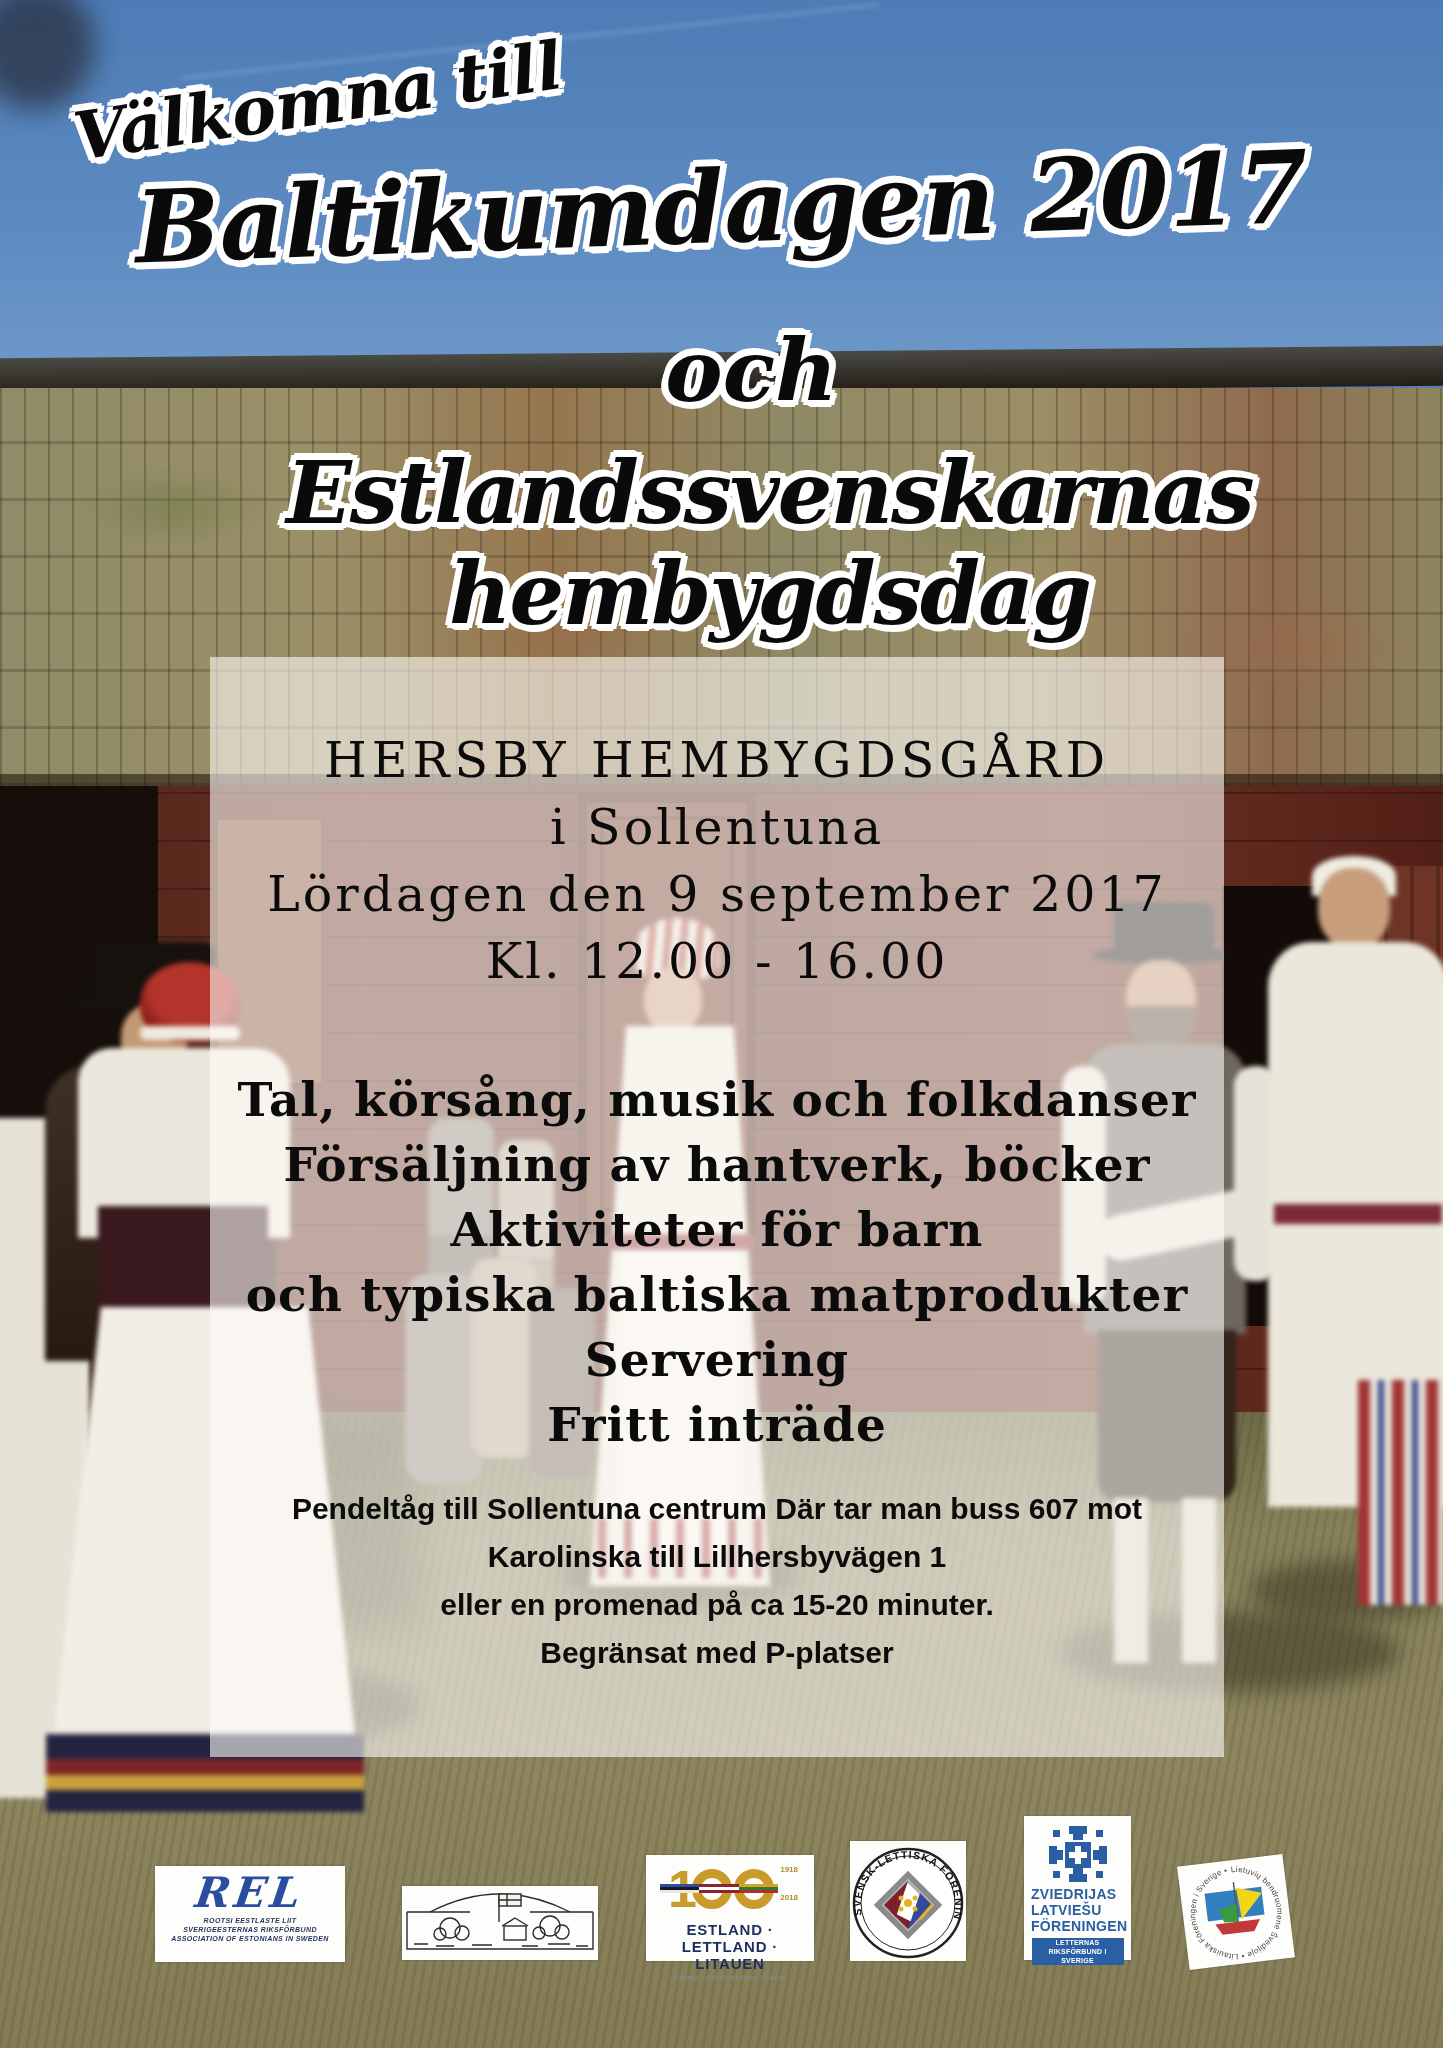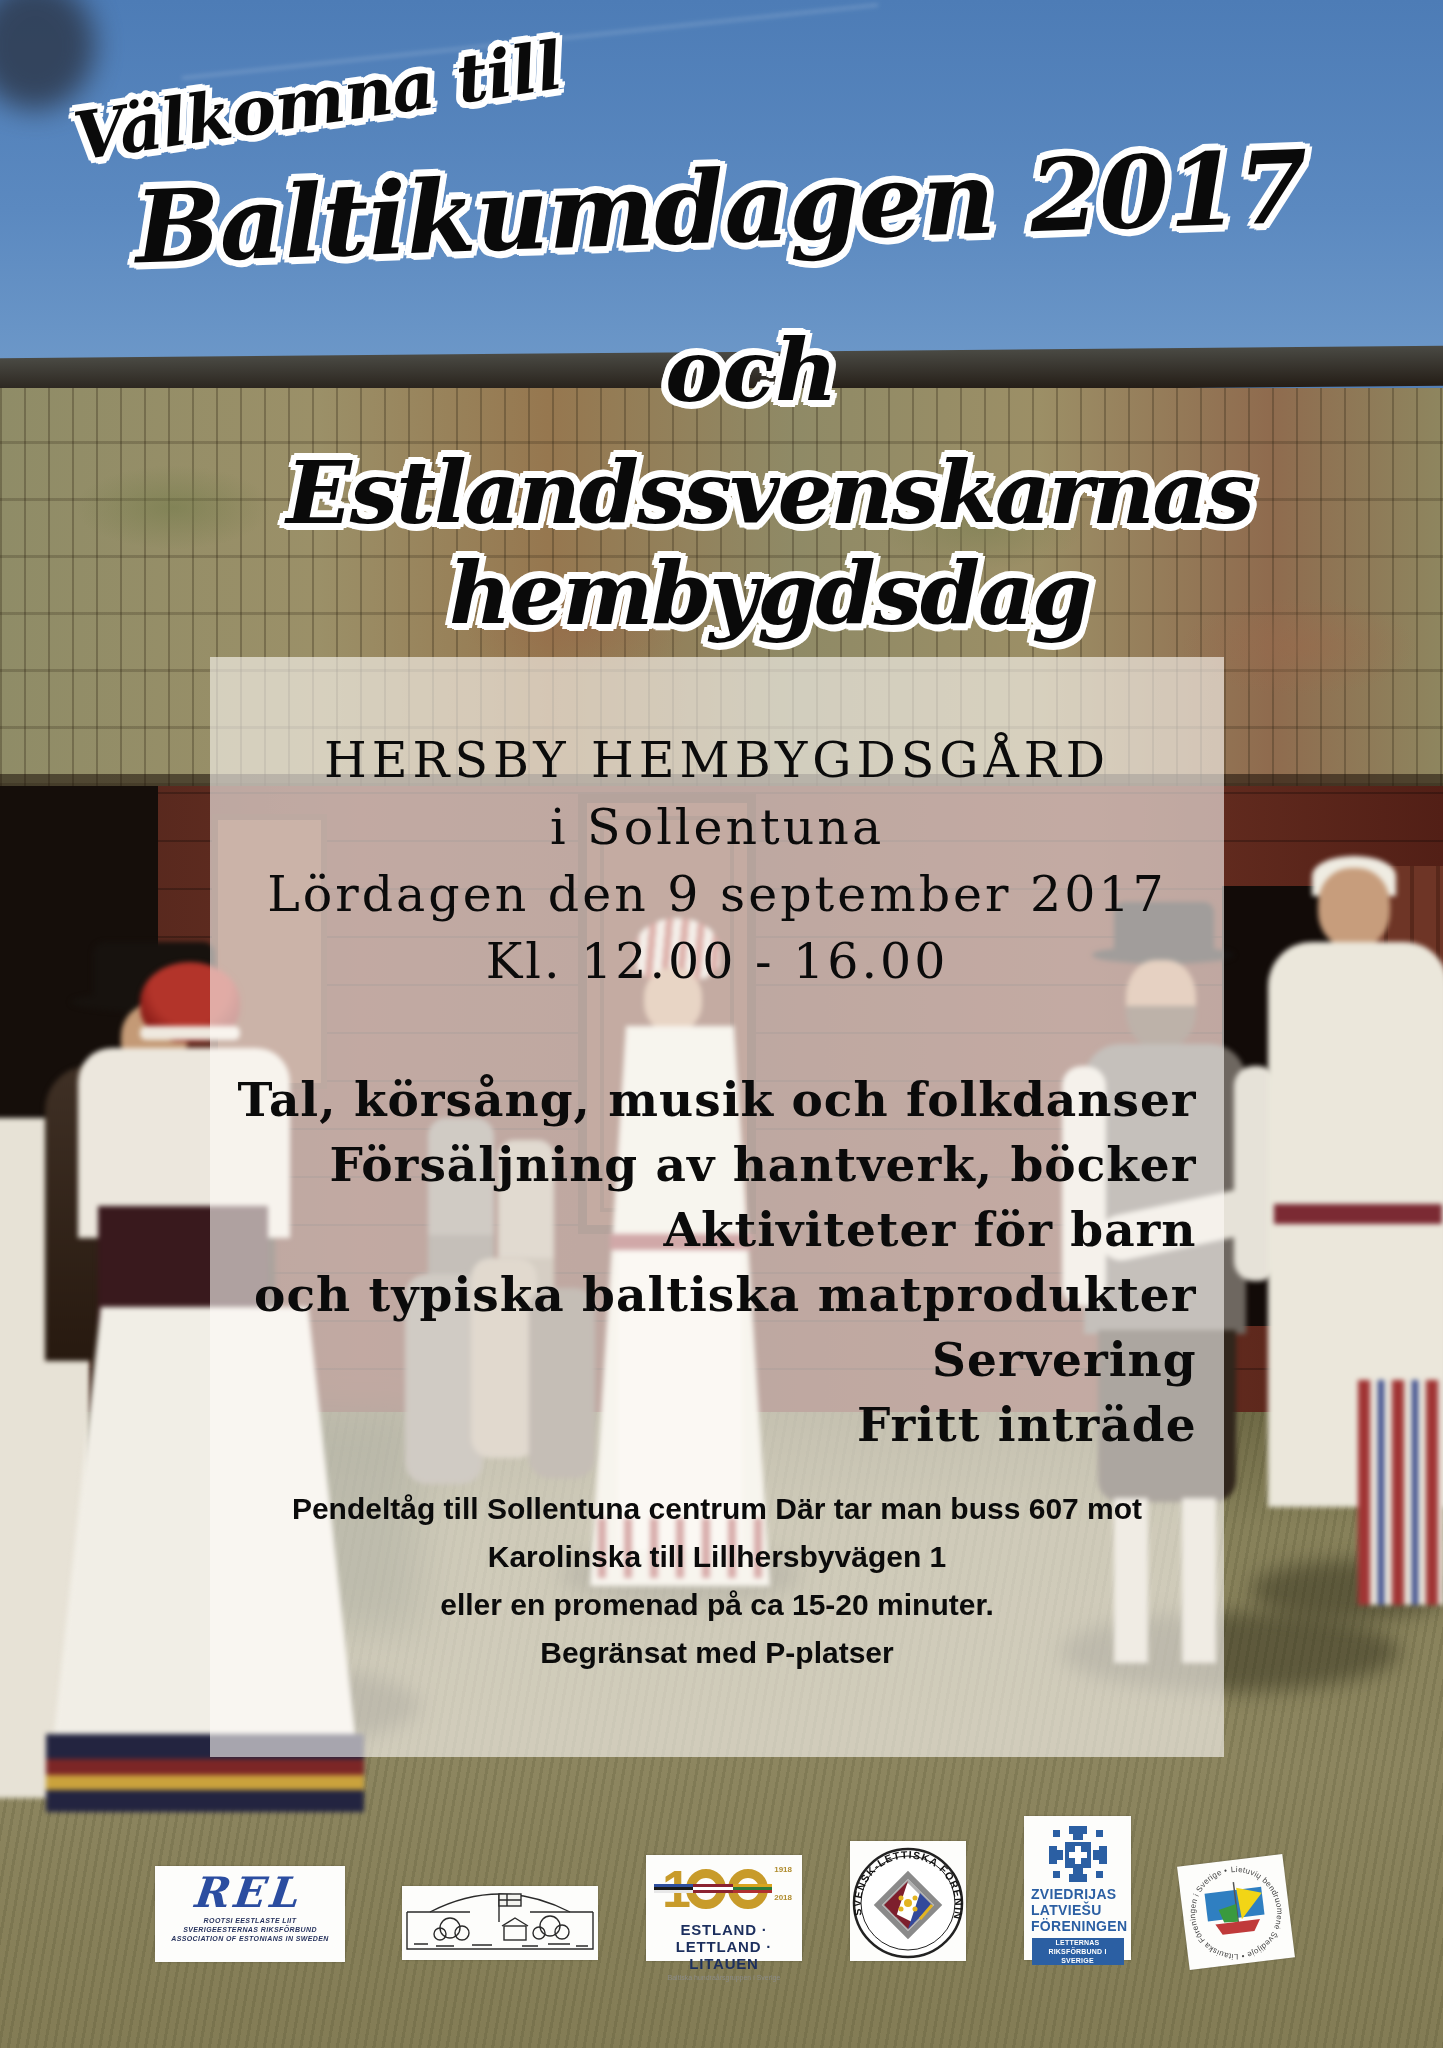--- a/index.html
+++ b/index.html
@@ -130,35 +130,35 @@
   .title3{left:0;top:442px;width:100%;font-size:86px;letter-spacing:-2px;padding-left:48px;}
 
   
   .panel{position:absolute;z-index:2;left:210px;top:657px;width:1014px;height:1100px;
     background:rgba(255,252,248,.60);}
   .panel-text{position:absolute;z-index:3;left:210px;top:657px;width:1014px;height:1100px;
     display:flex;flex-direction:column;align-items:center;text-align:center;color:#0b0b0b;}
   .venue{margin-top:70px;font-family:"DejaVu Serif","Liberation Serif",serif;font-weight:normal;}
   .venue-line{font-size:49px;line-height:67px;letter-spacing:3px;}
   .venue-line.first{letter-spacing:5px;}
-  .acts{margin-top:72px;font-family:"DejaVu Serif","Liberation Serif",serif;font-weight:bold;text-align:right;}
+  .acts{margin-top:72px;font-family:"DejaVu Serif","Liberation Serif",serif;font-weight:bold;}
   .act-line{font-size:47px;line-height:65px;letter-spacing:1px;}
   .dirs{margin-top:28px;font-family:"Liberation Sans",sans-serif;font-weight:bold;}
   .dir-line{font-size:30px;line-height:48px;}
 
   
   .logo{position:absolute;z-index:4;background:#fdfdfb;box-shadow:0 0 2px rgba(0,0,0,.25);}
   .logo-rel{left:155px;top:1866px;width:190px;height:96px;text-align:center;}
   .rel-word{margin-top:4px;font-family:"DejaVu Serif",serif;font-style:italic;font-weight:bold;
     font-size:42px;line-height:46px;color:#2b4da0;letter-spacing:4px;transform:skewX(-8deg);}
   .rel-sub{font-size:7px;line-height:9px;font-weight:bold;font-style:italic;color:#27335e;letter-spacing:.4px;}
 
   .logo-farm{left:402px;top:1886px;width:196px;height:74px;}
 
-  .logo-cent{left:646px;top:1855px;width:156px;height:106px;text-align:center;}
+  .logo-cent{left:646px;top:1855px;width:168px;height:106px;text-align:center;}
   .cent-mark{position:relative;width:128px;height:52px;margin:8px auto 0;}
   .cent-one{position:absolute;left:2px;top:0;font-family:"Liberation Sans",sans-serif;
     font-weight:bold;font-size:52px;line-height:52px;color:#c89b2a;}
   .ring{position:absolute;top:6px;width:22px;height:22px;border:9px solid #c89b2a;border-radius:50%;}
   .ring.r1{left:26px;} .ring.r2{left:68px;}
   .cent-stripe{position:absolute;left:-6px;top:21px;width:118px;height:9px;display:flex;}
   .cent-stripe .est{flex:1;background:linear-gradient(#2e4f9e 0 34%,#1a1a1a 34% 67%,#e8e8e8 67%);}
   .cent-stripe .lat{flex:1;background:linear-gradient(#8c2330 0 34%,#fff 34% 67%,#8c2330 67%);}
   .cent-stripe .lit{flex:1;background:linear-gradient(#d9a520 0 34%,#2e7b3a 34% 67%,#b03030 67%);}
   .cent-years{position:absolute;right:-4px;top:2px;font-size:8px;line-height:10px;

